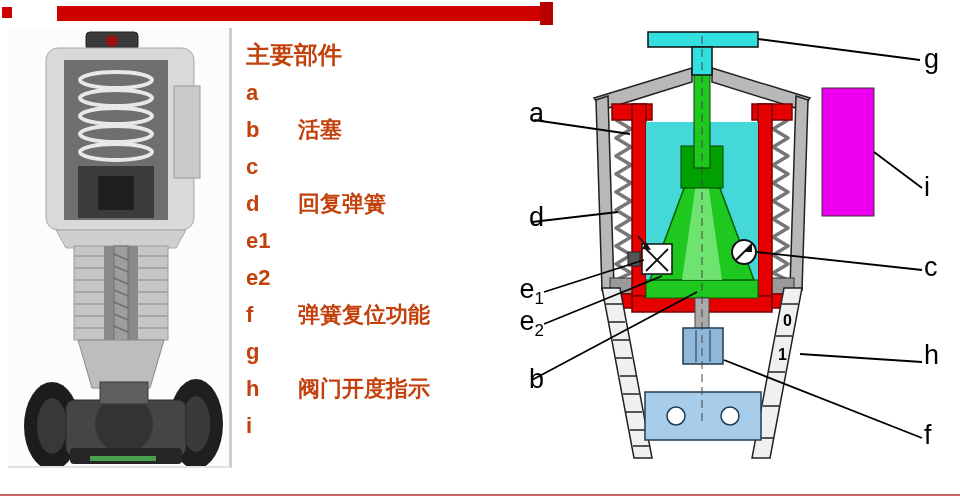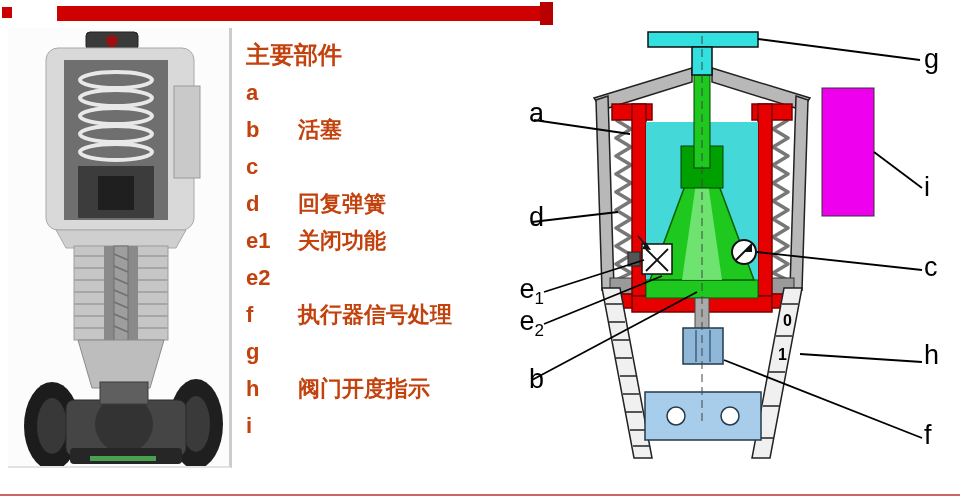--- a/index.html
+++ b/index.html
@@ -91,28 +91,27 @@
       </div>
     <div class="legend-row">
         <span class="k">c</span>
       </div>
     <div class="legend-row">
         <span class="k">d</span>
         <span class="v">回复弹簧</span>
       </div>
     <div class="legend-row">
         <span class="k">e1</span>
-        <span class="v">关闭功能</span>
       </div>
     <div class="legend-row">
         <span class="k">e2</span>
       </div>
     <div class="legend-row">
         <span class="k">f</span>
-        <span class="v">执行器信号处理</span>
+        <span class="v">弹簧复位功能</span>
       </div>
     <div class="legend-row">
         <span class="k">g</span>
       </div>
     <div class="legend-row">
         <span class="k">h</span>
         <span class="v">阀门开度指示</span>
       </div>
     <div class="legend-row">
         <span class="k">i</span>

